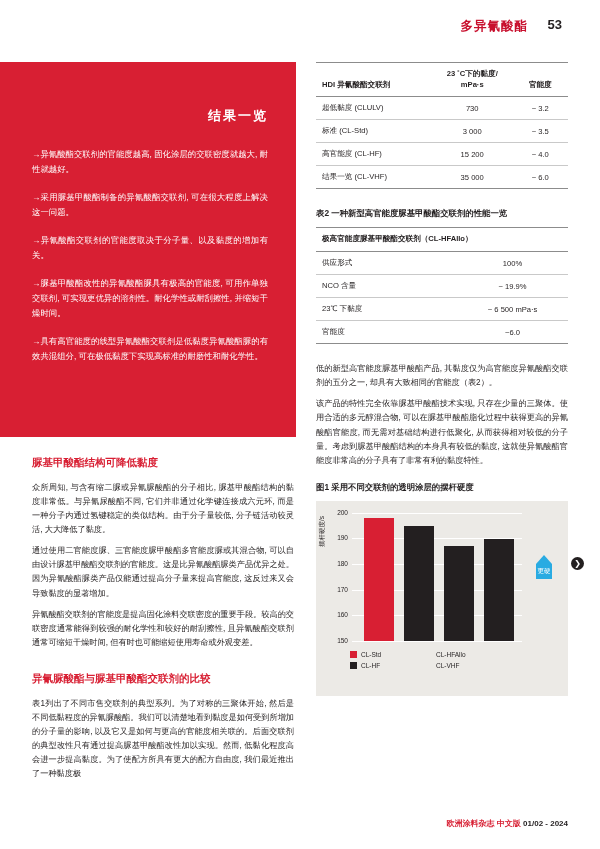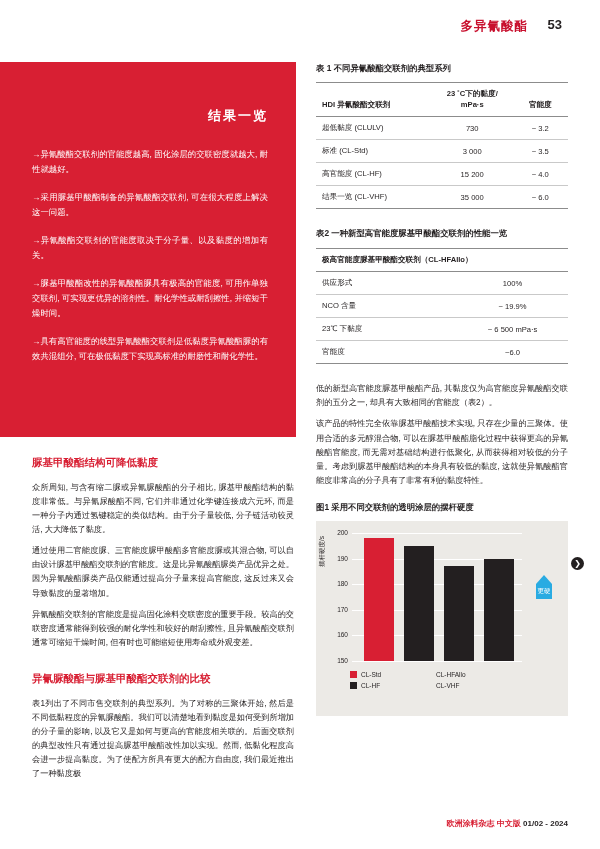--- a/index.html
+++ b/index.html
@@ -296,21 +296,20 @@
     <p class="body-p">通过使用二官能度脲、三官能度脲甲酸酯多官能度脲或其混合物, 可以自由设计脲基甲酸酯交联剂的官能度。这是比异氰酸酯脲类产品优异之处。因为异氰酸酯脲类产品仅能通过提高分子量来提高官能度, 这反过来又会导致黏度的显著增加。</p>
     <p class="body-p">异氰酸酯交联剂的官能度是提高固化涂料交联密度的重要手段。较高的交联密度通常能得到较强的耐化学性和较好的耐刮擦性, 且异氰酸酯交联剂通常可缩短干燥时间, 但有时也可能缩短使用寿命或外观变差。</p>
     <div class="spacer-lg"></div>
     <div class="sec-head">异氰脲酸酯与脲基甲酸酯交联剂的比较</div>
     <p class="body-p">表1列出了不同市售交联剂的典型系列。为了对称的三聚体开始, 然后是不同低黏程度的异氰脲酸酯。我们可以清楚地看到黏度是如何受到所增加的分子量的影响, 以及它又是如何与更高的官能度相关联的。后面交联剂的典型改性只有通过提高脲基甲酸酯改性加以实现。然而, 低黏化程度高会进一步提高黏度。为了使配方所具有更大的配方自由度, 我们最近推出了一种黏度极</p>
   </div>
 
   <div class="right-col">
 
     <div class="table-block">
-      <div class="tab-caption">表 1 不同异氰酸酯交联剂的典型系列</div>
       <table class="data">
         <tbody>
             <tr class="top-rule">
           <th class="left" style="width:46%;">HDI 异氰酸酯交联剂</th>
           <th style="width:32%;">23 ˚C下的黏度/
 mPa·s</th>
           <th style="width:22%;">官能度</th>
         </tr>
         <tr class="row">
           <td class="left">超低黏度 (CLULV)</td>

